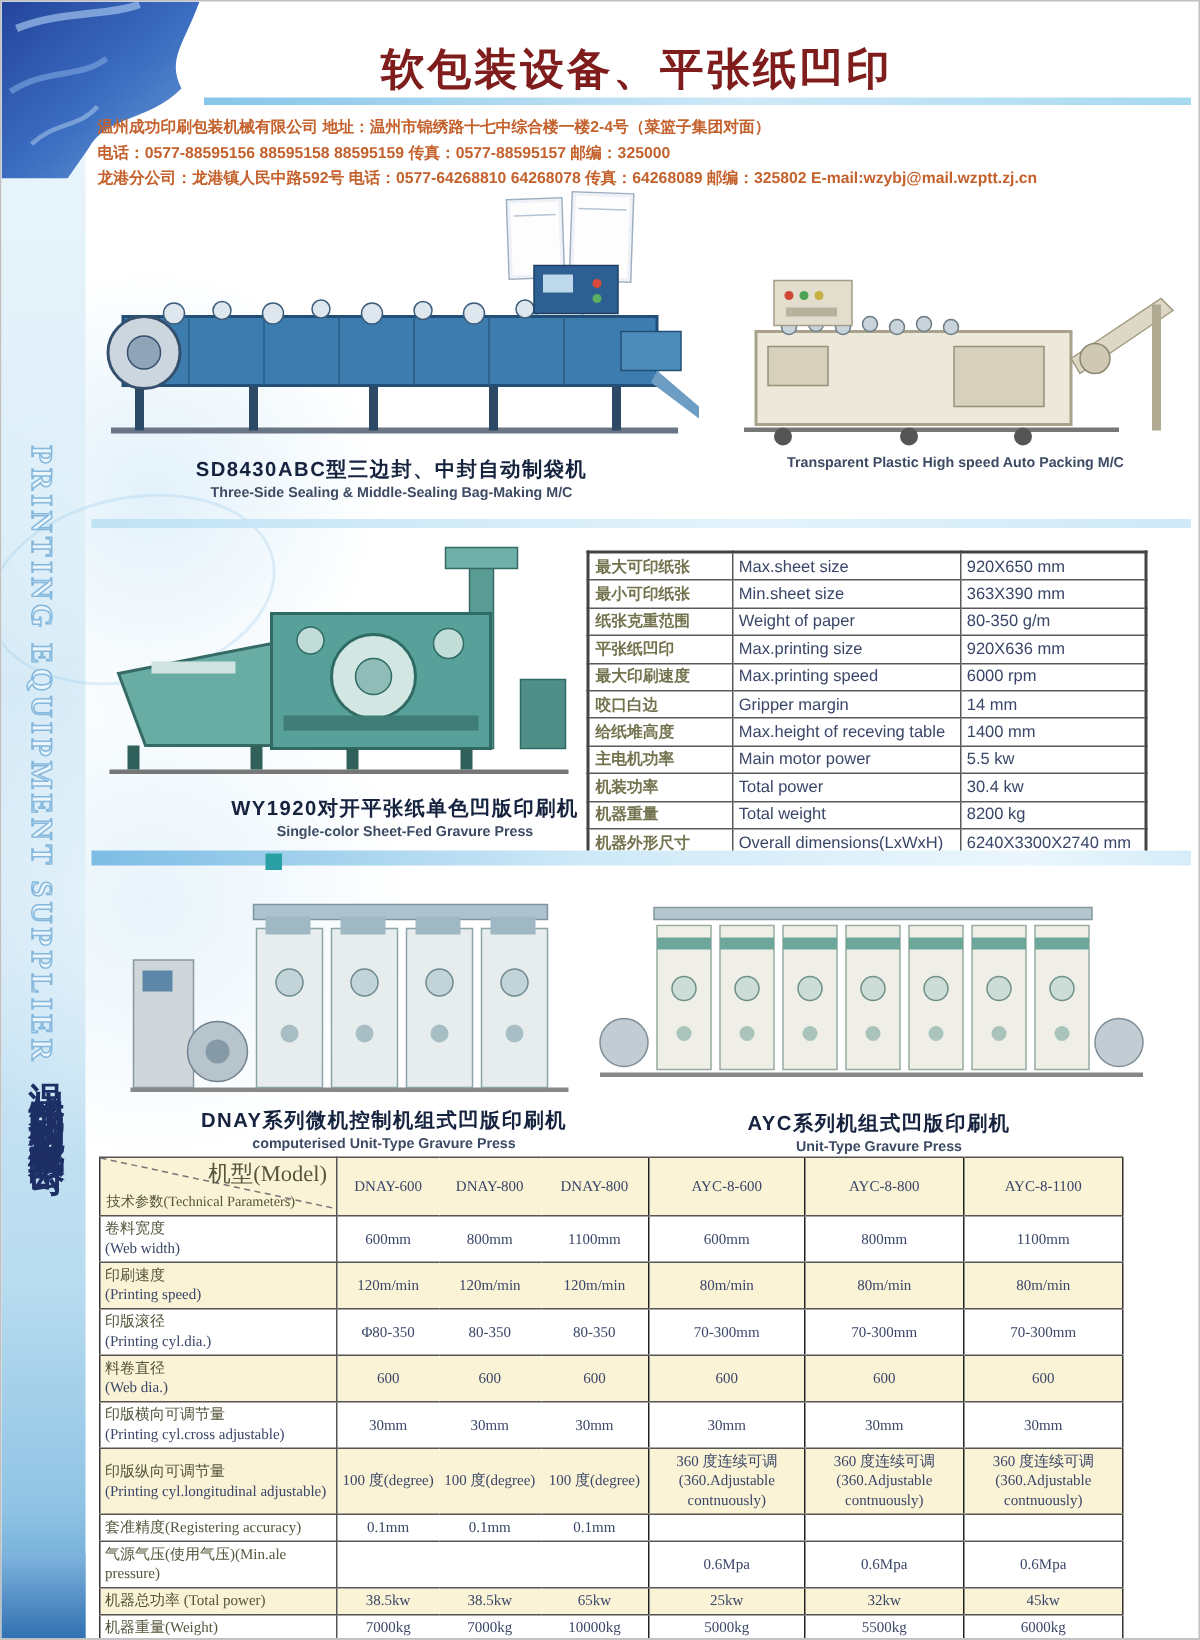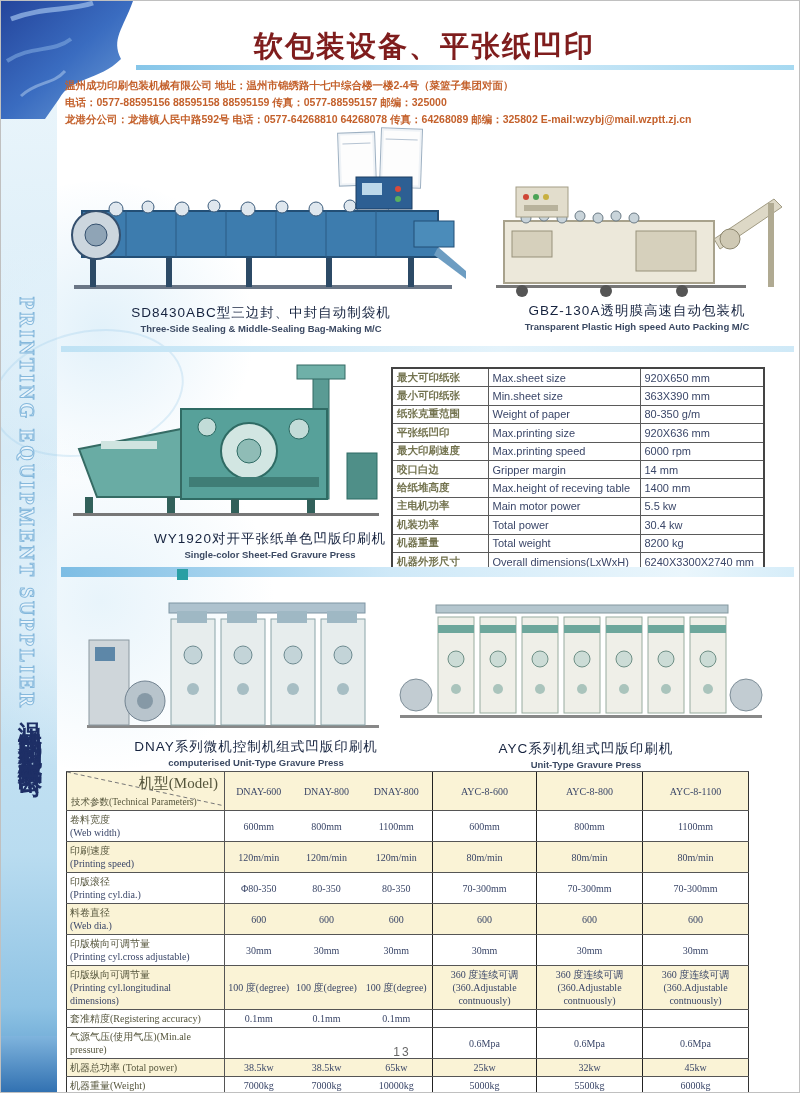--- a/index.html
+++ b/index.html
@@ -22,21 +22,21 @@
     font-weight:bold;font-size:24px;letter-spacing:4px;color:#1e2f66;white-space:nowrap;}
   
   .page-title{position:absolute;left:205px;top:26px;font-size:29px;font-weight:bold;
     color:#7f1d1d;letter-spacing:2px;margin-left:48px;}
   .title-rule{position:absolute;left:135px;top:64px;width:658px;height:5px;
     background:linear-gradient(90deg,#86c6e9,#cfe9f8 55%,#a6d9f1);}
   .info{position:absolute;left:64px;top:76px;width:725px;font-size:10.5px;font-weight:bold;
     color:#c4612c;line-height:1.6;}
   
   .cap{position:absolute;text-align:center;}
-  .cap .cn{font-size:13.5px;font-weight:normal;color:#16233f;letter-spacing:1px;}
+  .cap .cn{font-size:13.5px;font-weight:bold;color:#16233f;letter-spacing:1px;}
   .cap .en{font-size:9.5px;font-weight:bold;color:#3c4a63;margin-top:1px;}
   
   .divider1{position:absolute;left:60px;top:345px;width:733px;height:6px;
     background:linear-gradient(90deg,#bfe2f4,#e4f3fb 60%,#cfe9f7);}
   .divider2{position:absolute;left:60px;top:566px;width:733px;height:10px;
     background:linear-gradient(90deg,#7dbde4,#cfe9f8 45%,#eaf6fc 85%,#d6edf9);}
   .teal-sq{position:absolute;left:176px;top:568px;width:11px;height:11px;background:#2a9fa4;}
   
   .spec{position:absolute;left:390px;top:366px;width:372px;border-collapse:collapse;
     table-layout:fixed;font-family:Liberation Sans, sans-serif;}
@@ -177,21 +177,20 @@
     <rect x="282" y="30" width="6" height="84" fill="#b0aa92"></rect>
     <circle cx="244" cy="66" r="10" fill="#cfc9b4" stroke="#8d876f"></circle>
   </svg>
 
   <div class="cap" style="left:60px;top:303px;width:400px;">
     <div class="cn">SD8430ABC型三边封、中封自动制袋机</div>
     <div class="en">Three-Side Sealing &amp; Middle-Sealing Bag-Making M/C</div>
   </div>
 
   <div class="cap" style="left:480px;top:301px;width:312px;">
-    <div class="cn">GBZ-130A透明膜高速自动包装机</div>
     <div class="en">Transparent Plastic High speed Auto Packing M/C</div>
   </div>
 
   <div class="divider1"></div>
 
   <svg class="machine" style="left:60px;top:356px;" width="330" height="170" viewBox="0 0 330 170">
     <rect x="12" y="156" width="306" height="3" fill="#777"></rect>
     <rect x="252" y="12" width="16" height="130" fill="#5a9b94" stroke="#356b64"></rect>
     <rect x="236" y="8" width="48" height="14" fill="#6fb0a8" stroke="#356b64"></rect>
     <rect x="120" y="52" width="146" height="90" fill="#57a19a" stroke="#2f6b64" stroke-width="2"></rect>
@@ -445,21 +444,21 @@
         <tr>
           <td class="lab"><span>印版横向可调节量</span><span class="l2">(Printing cyl.cross adjustable)</span></td>
           <td class="v">30mm</td>
           <td class="v">30mm</td>
           <td class="v">30mm</td>
           <td class="v hl">30mm</td>
           <td class="v hl">30mm</td>
           <td class="v hl">30mm</td>
         </tr>
         <tr class="y">
-          <td class="lab"><span>印版纵向可调节量</span><span class="l2">(Printing cyl.longitudinal dimensions)</span></td>
+          <td class="lab"><span>印版纵向可调节量</span><span class="l2">(Printing cyl.longitudinal adjustable)</span></td>
           <td class="v">100 度(degree)</td>
           <td class="v">100 度(degree)</td>
           <td class="v">100 度(degree)</td>
           <td class="v hl">360 度连续可调 (360.Adjustable contnuously)</td>
           <td class="v hl">360 度连续可调 (360.Adjustable contnuously)</td>
           <td class="v hl">360 度连续可调 (360.Adjustable contnuously)</td>
         </tr>
         <tr>
           <td class="lab"><span>套准精度(Registering accuracy)</span></td>
           <td class="v">0.1mm</td>
@@ -492,14 +491,13 @@
           <td class="v">7000kg</td>
           <td class="v">7000kg</td>
           <td class="v">10000kg</td>
           <td class="v hl">5000kg</td>
           <td class="v hl">5500kg</td>
           <td class="v hl">6000kg</td>
         </tr>
       </tbody>
   </table>
 
-  <div class="pagenum">13</div>
 </div>
 
 </body></html>

